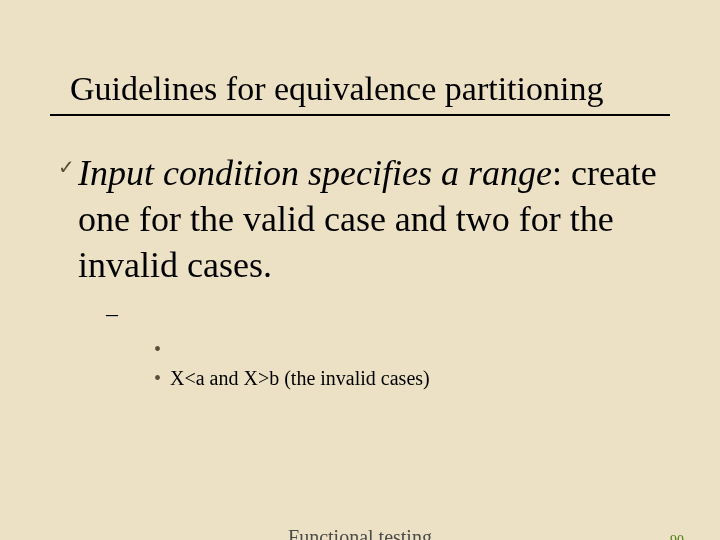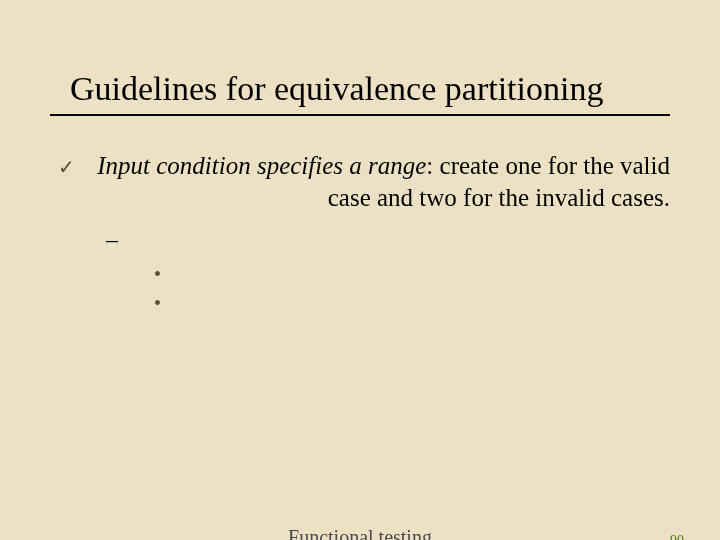--- a/index.html
+++ b/index.html
@@ -47,23 +47,22 @@
     flex: 0 0 auto;
     width: 20px;
     font-family: "Zapf Dingbats", "Segoe UI Symbol", sans-serif;
     font-size: 20px;
     color: #594e39;
     line-height: 1.2;
     margin-top: 5px;
     text-align: left;
   }
   .lvl1 .text {
-    font-size: 25px;
+    font-size: 36px;
     line-height: 1.28;
-    text-align: right;
   }
   .lvl1 .text .italic {
     font-style: italic;
   }
   .lvl2 {
     margin: 8px 0 6px 48px;
     font-size: 24px;
     line-height: 1.3;
     display: flex;
   }
@@ -119,20 +118,21 @@
     <div class="lvl2">
       <span class="dash">–</span>
     </div>
 
     <div class="lvl3">
       <span class="dot">•</span>
     </div>
 
     <div class="lvl3">
       <span class="dot">•</span>
+      <span>X&lt;a and X&gt;b (the invalid cases)</span>
     </div>
 
   </div>
 
   <div class="footer-center">Functional testing</div>
   <div class="footer-right">90</div>
 
 </div>
 
 </body></html>

